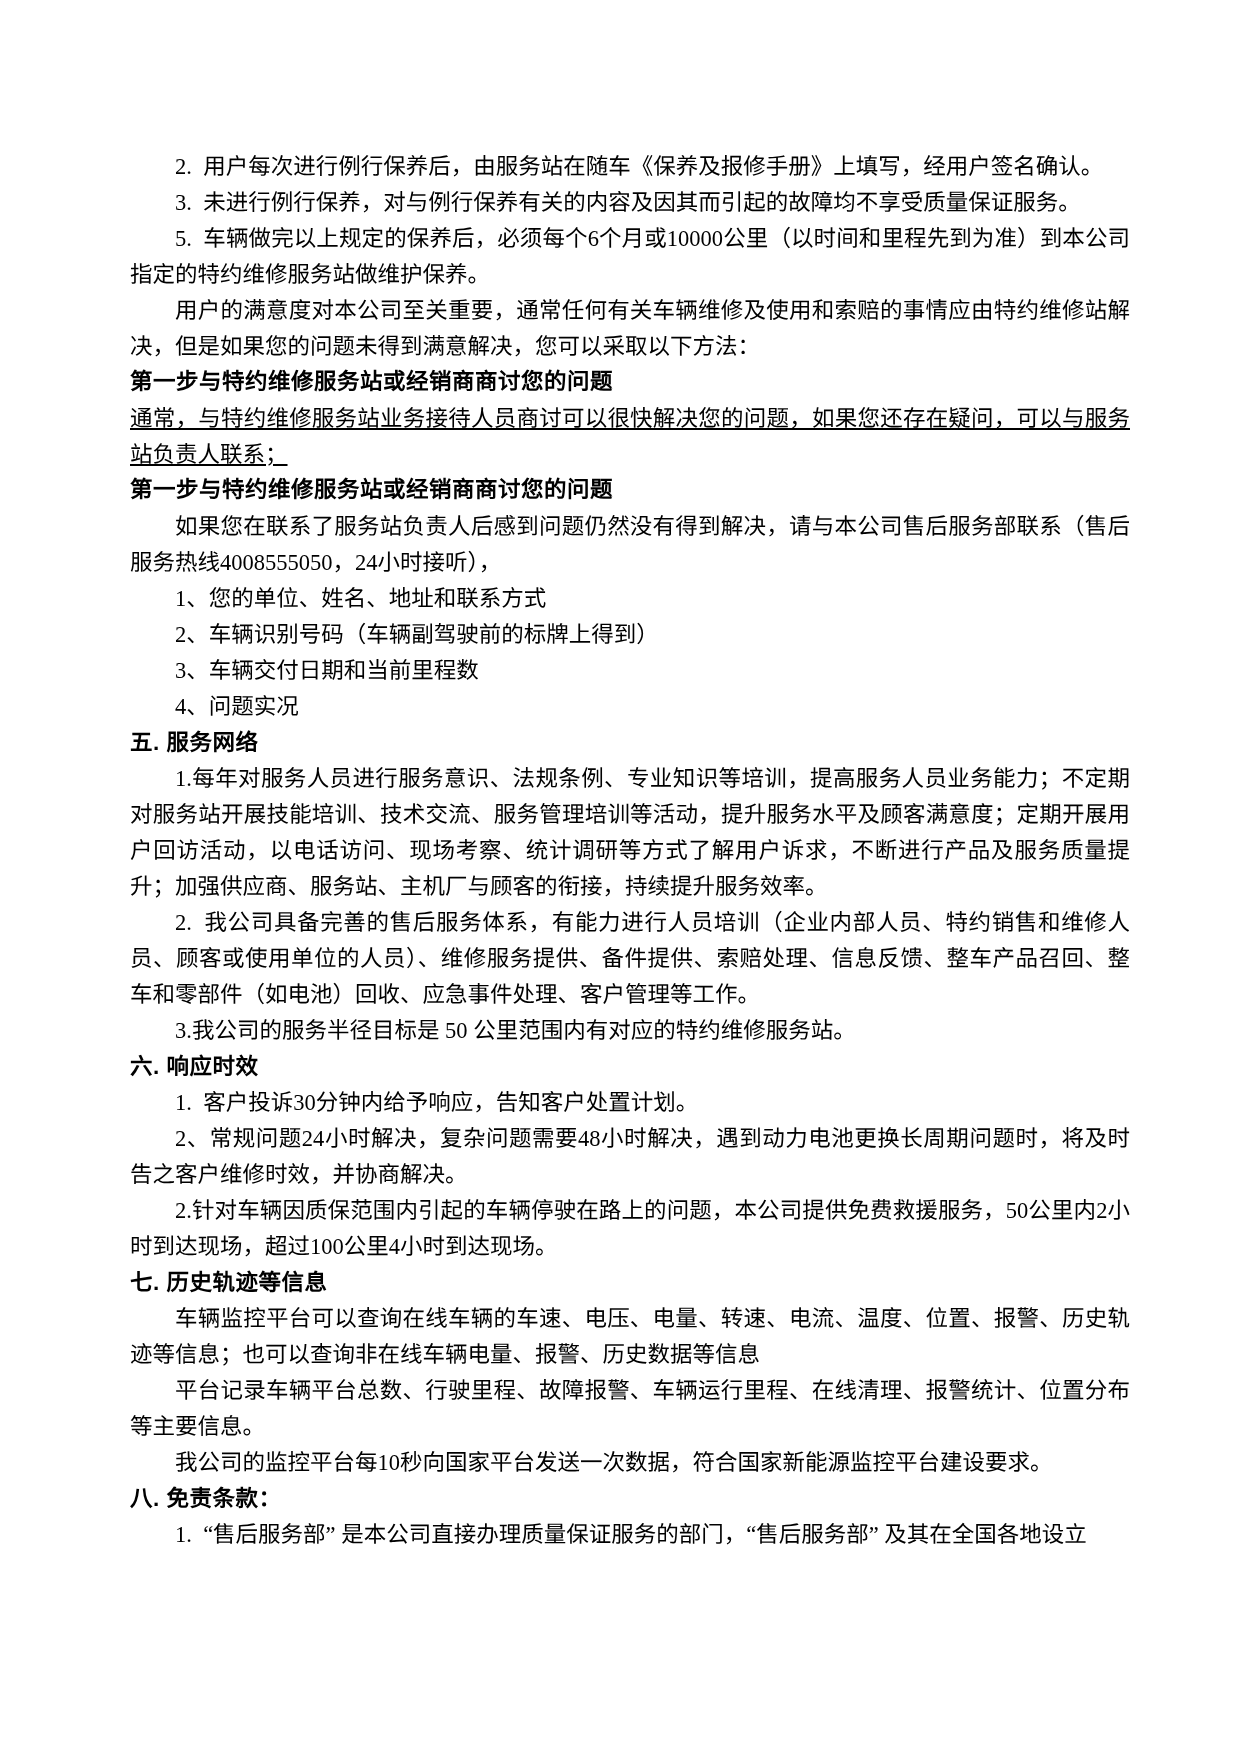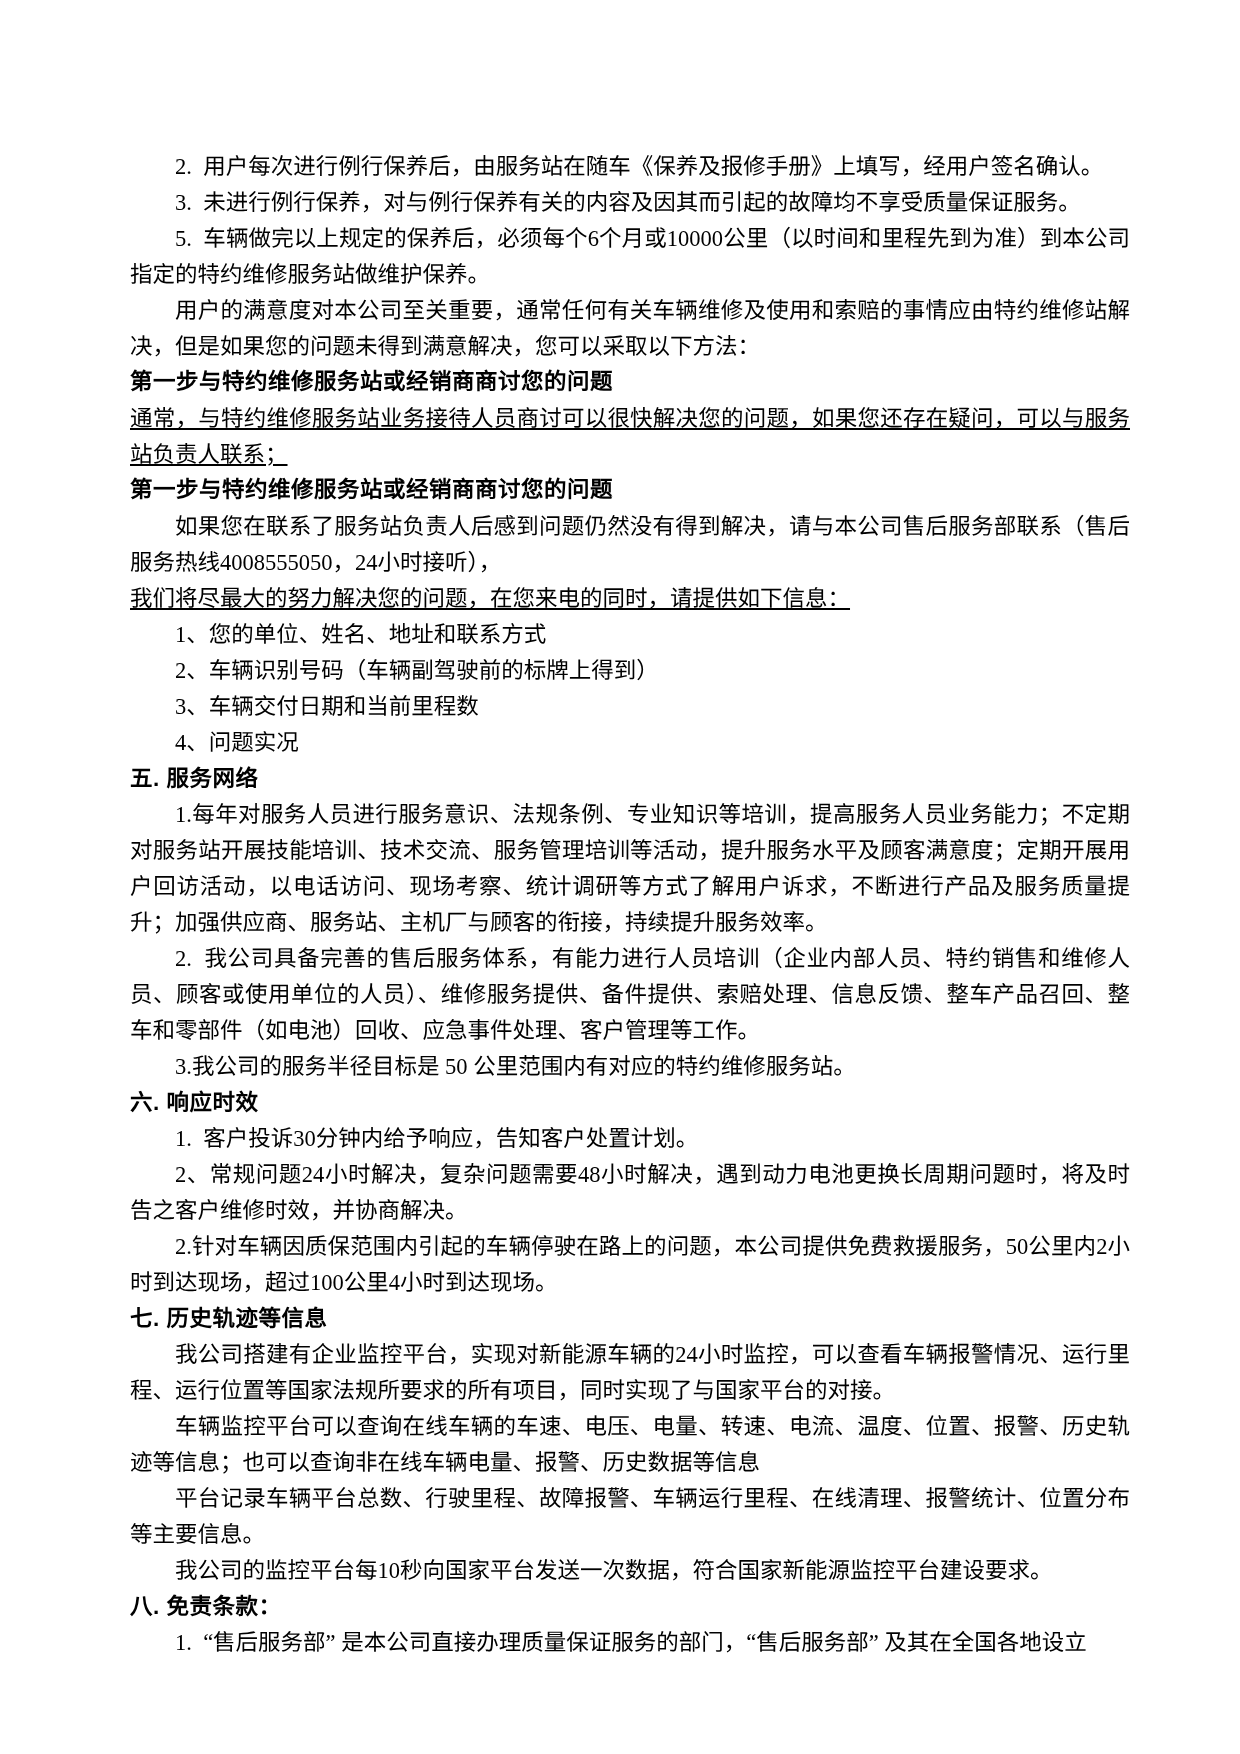--- a/index.html
+++ b/index.html
@@ -53,34 +53,32 @@
 <div class="page">
   <div class="doc">
     <p class="indent">2.&nbsp; 用户每次进行例行保养后，由服务站在随车《保养及报修手册》上填写，经用户签名确认。</p>
     <p class="indent">3.&nbsp; 未进行例行保养，对与例行保养有关的内容及因其而引起的故障均不享受质量保证服务。</p>
     <p class="indent">5.&nbsp; 车辆做完以上规定的保养后，必须每个6个月或10000公里（以时间和里程先到为准）到本公司指定的特约维修服务站做维护保养。</p>
     <p class="indent">用户的满意度对本公司至关重要，通常任何有关车辆维修及使用和索赔的事情应由特约维修站解决，但是如果您的问题未得到满意解决，您可以采取以下方法：</p>
     <p class="boldline">第一步与特约维修服务站或经销商商讨您的问题</p>
     <p class="flush">通常，与特约维修服务站业务接待人员商讨可以很快解决您的问题，如果您还存在疑问，可以与服务站负责人联系；</p>
     <p class="boldline">第一步与特约维修服务站或经销商商讨您的问题</p>
     <p class="indent">如果您在联系了服务站负责人后感到问题仍然没有得到解决，请与本公司售后服务部联系（售后服务热线4008555050，24小时接听），</p>
-    <p class="flush">我们将尽最大的努力解决您的问题，在您来电的同时，请提供如下信息：</p>
     <p class="indent">1、您的单位、姓名、地址和联系方式</p>
     <p class="indent">2、车辆识别号码（车辆副驾驶前的标牌上得到）</p>
     <p class="indent">3、车辆交付日期和当前里程数</p>
     <p class="indent">4、问题实况</p>
     <p class="heading">五. 服务网络</p>
     <p class="indent">1.每年对服务人员进行服务意识、法规条例、专业知识等培训，提高服务人员业务能力；不定期对服务站开展技能培训、技术交流、服务管理培训等活动，提升服务水平及顾客满意度；定期开展用户回访活动，以电话访问、现场考察、统计调研等方式了解用户诉求，不断进行产品及服务质量提升；加强供应商、服务站、主机厂与顾客的衔接，持续提升服务效率。</p>
     <p class="indent">2.&nbsp; 我公司具备完善的售后服务体系，有能力进行人员培训（企业内部人员、特约销售和维修人员、顾客或使用单位的人员）、维修服务提供、备件提供、索赔处理、信息反馈、整车产品召回、整车和零部件（如电池）回收、应急事件处理、客户管理等工作。</p>
     <p class="indent">3.我公司的服务半径目标是 50 公里范围内有对应的特约维修服务站。</p>
     <p class="heading">六. 响应时效</p>
     <p class="indent">1.&nbsp; 客户投诉30分钟内给予响应，告知客户处置计划。</p>
     <p class="indent">2、常规问题24小时解决，复杂问题需要48小时解决，遇到动力电池更换长周期问题时，将及时告之客户维修时效，并协商解决。</p>
     <p class="indent">2.针对车辆因质保范围内引起的车辆停驶在路上的问题，本公司提供免费救援服务，50公里内2小时到达现场，超过100公里4小时到达现场。</p>
     <p class="heading">七. 历史轨迹等信息</p>
-    <p class="indent">我公司搭建有企业监控平台，实现对新能源车辆的24小时监控，可以查看车辆报警情况、运行里程、运行位置等国家法规所要求的所有项目，同时实现了与国家平台的对接。</p>
     <p class="indent">车辆监控平台可以查询在线车辆的车速、电压、电量、转速、电流、温度、位置、报警、历史轨迹等信息；也可以查询非在线车辆电量、报警、历史数据等信息</p>
     <p class="indent">平台记录车辆平台总数、行驶里程、故障报警、车辆运行里程、在线清理、报警统计、位置分布等主要信息。</p>
     <p class="indent">我公司的监控平台每10秒向国家平台发送一次数据，符合国家新能源监控平台建设要求。</p>
     <p class="heading">八. 免责条款：</p>
     <p class="indent">1.&nbsp; “售后服务部” 是本公司直接办理质量保证服务的部门，“售后服务部” 及其在全国各地设立</p>
   </div>
 </div>
 
 </body></html>

